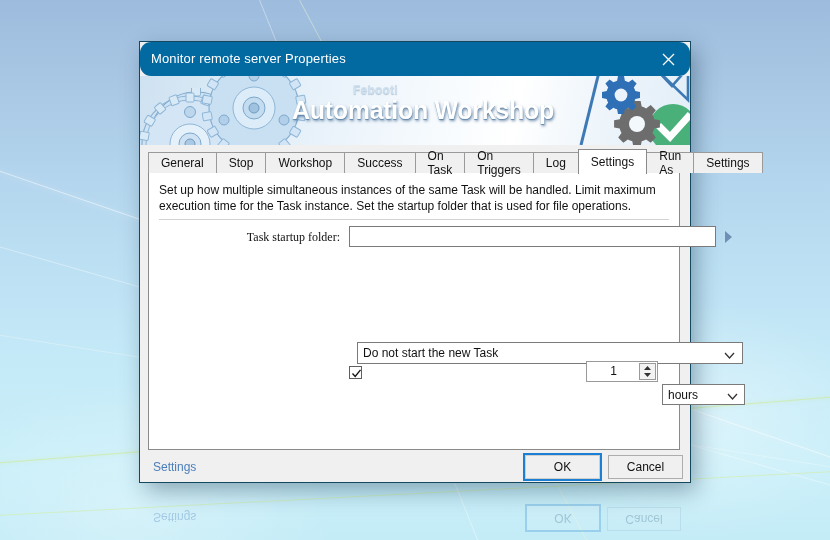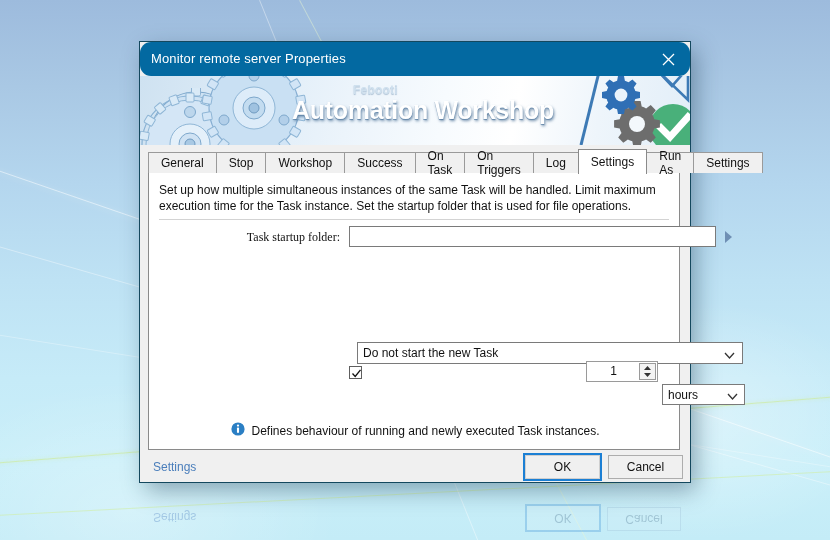--- a/index.html
+++ b/index.html
@@ -412,30 +412,20 @@
 
       <div id="unit-select">
         <span>hours</span>
         <span class="chev">
           <svg width="11" height="8" viewBox="0 0 11 8">
               <path d="M1 1 L5.5 6 L10 1" stroke="#333" stroke-width="1.3" fill="none"></path>
             </svg>
         </span>
       </div>
 
-      <div id="hint">
-        <span>
-          <svg width="14" height="14" viewBox="0 0 14 14">
-            <circle cx="7" cy="7" r="6.6" fill="#2b7fc4"></circle>
-            <circle cx="7" cy="3.6" r="1.15" fill="#ffffff"></circle>
-            <rect x="5.95" y="5.6" width="2.1" height="5.3" rx="0.8" fill="#ffffff"></rect>
-          </svg>
-        </span>
-        <span class="hint-text">Defines behaviour of running and newly executed Task instances.</span>
-      </div>
     </div>
 
     <div id="footer">
       <div id="settings-link">Settings</div>
       <div id="ok-btn">OK</div>
       <div id="cancel-btn">Cancel</div>
     </div>
 
   </div>
 </div>

